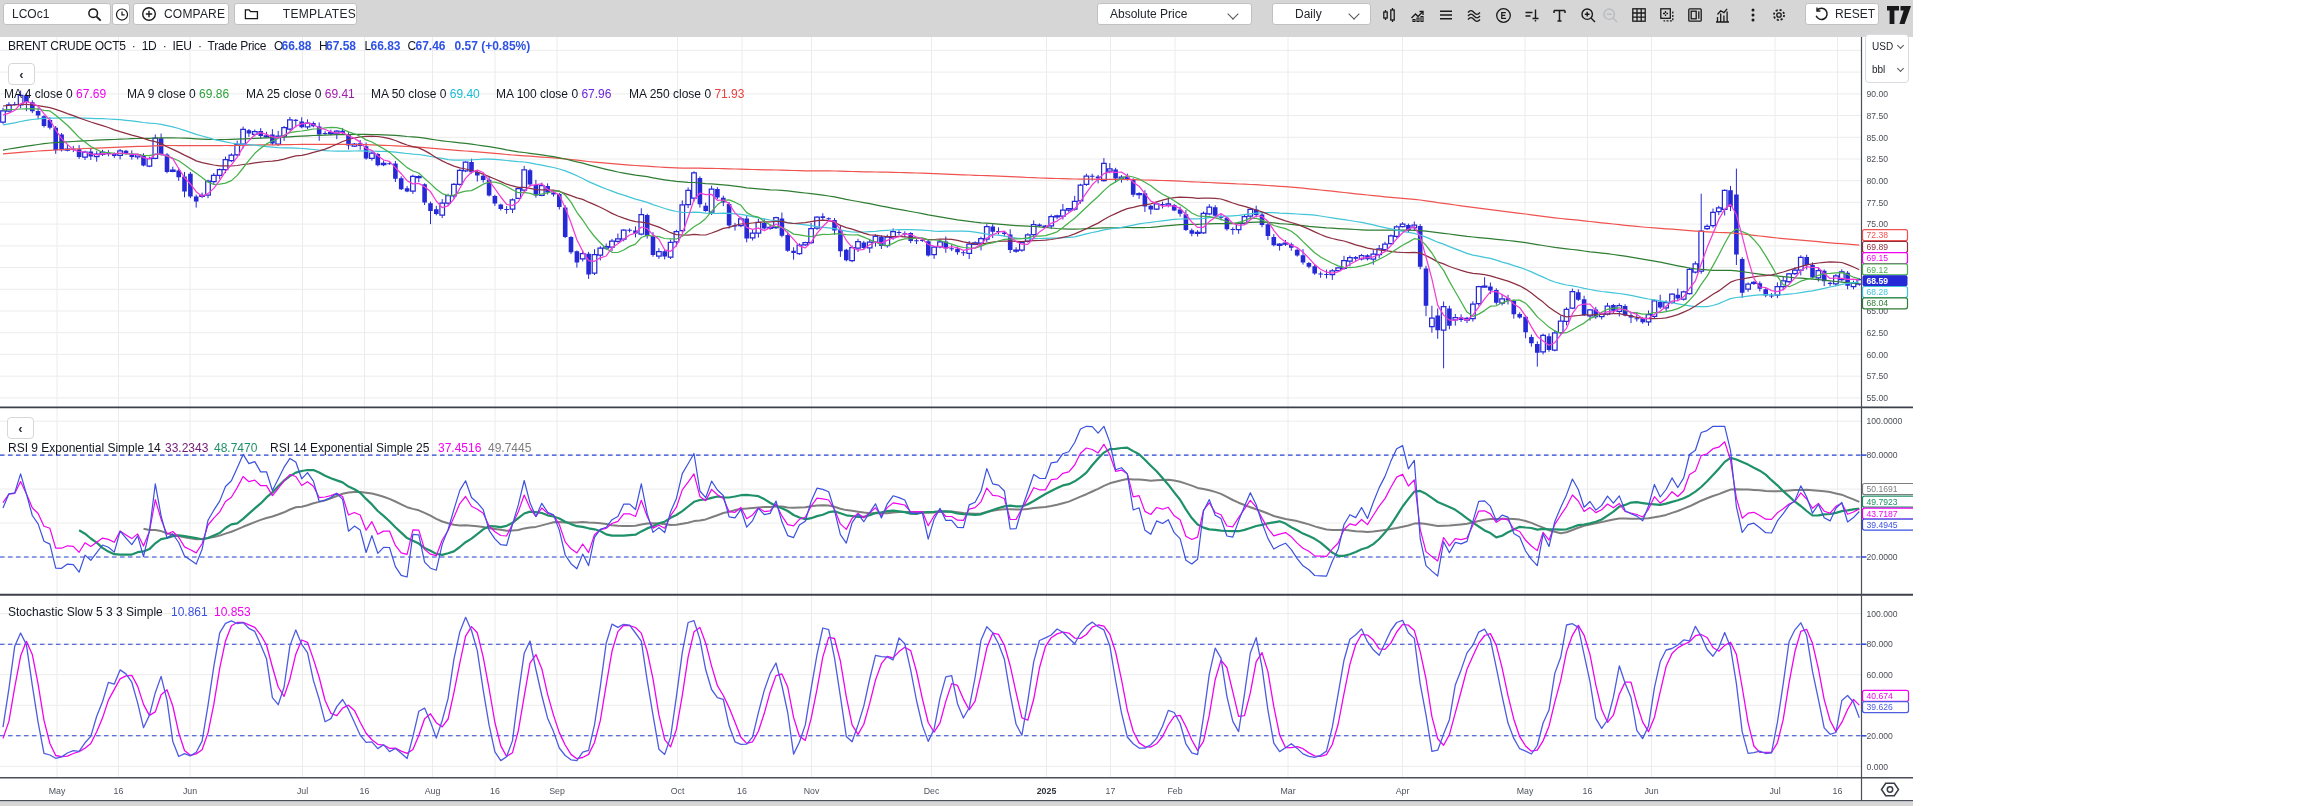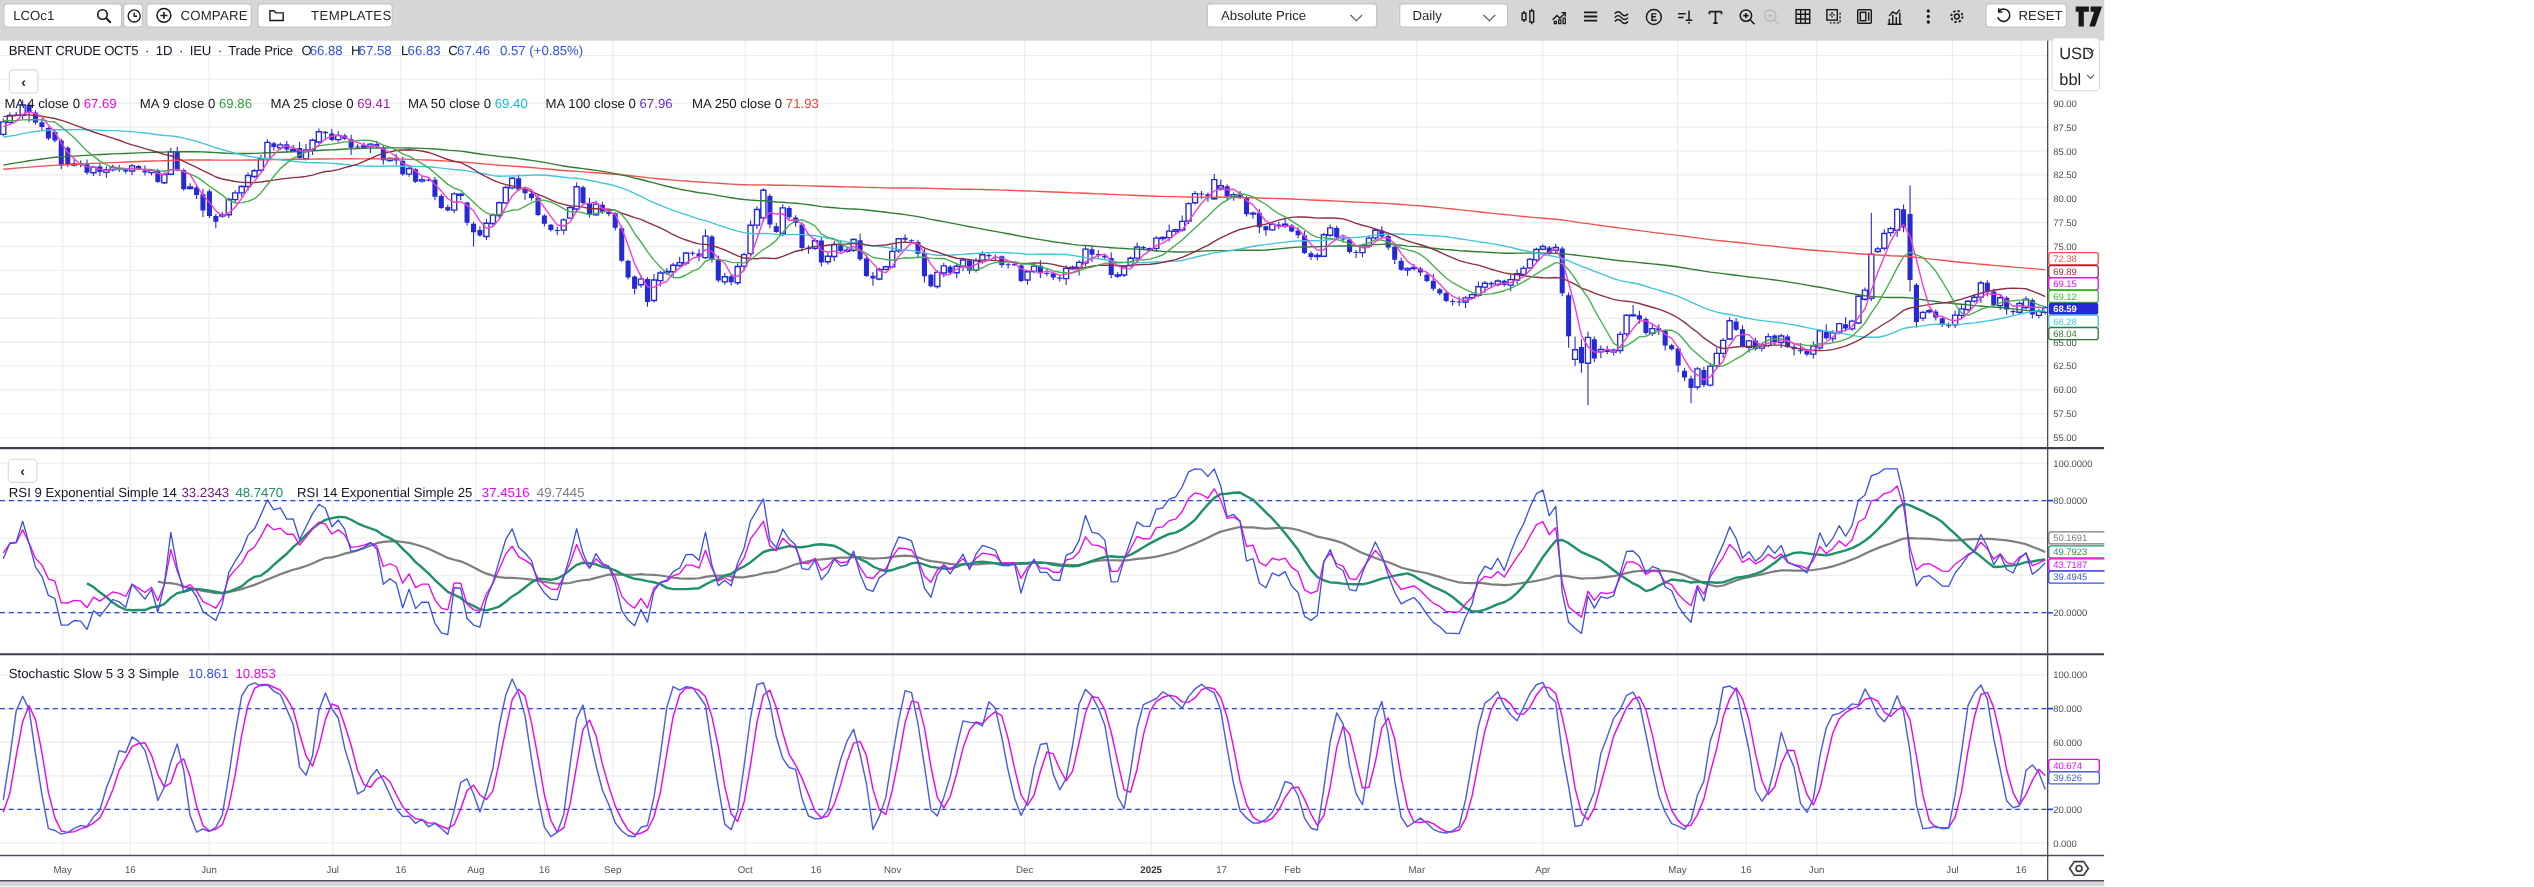--- a/index.html
+++ b/index.html
@@ -2,21 +2,21 @@
 <html><head><meta charset="utf-8"><style>
 *{box-sizing:border-box;margin:0;padding:0}
 html,body{width:2304px;height:806px;background:#fff;overflow:hidden}
 body{font-family:"Liberation Sans",sans-serif;color:#131722}
 svg{font-family:"Liberation Sans",sans-serif}
 #widget{position:absolute;left:0;top:0;width:1913px;height:806px;background:#fff}
 #toolbar{position:absolute;left:0;top:0;width:1913px;height:37px;background:#d6d6d6}
 .tb{position:absolute;top:3px;height:22px;background:#fff;border:1px solid #c1c1c1;border-radius:3px;display:flex;align-items:center;font-size:12px;color:#23262d;white-space:nowrap}
 .chev{width:8px;height:8px;border-right:1.6px solid #555;border-bottom:1.6px solid #555;transform:rotate(45deg);margin-top:-4px}
 #chartsvg{position:absolute;left:0;top:29px}
-b1{color:#2e51e6;font-weight:normal}
+b1{color:#2e51e6;font-weight:bold}
 .lg{position:absolute;white-space:nowrap;font-size:12px;color:#131722}
 .lg span{position:absolute;top:0}
 .bk{position:absolute;width:27px;height:22px;background:#fff;border:1px solid #d7d7d7;border-radius:4px;color:#2a2e38;font-size:13px;display:flex;align-items:center;justify-content:center;font-weight:bold}
 svg.tbi{position:absolute;top:7px}
 </style></head><body>
 <div id="widget">
 <div id="chartsvg"><svg id="chart" width="1913" height="777" viewBox="0 29 1913 777">
         <defs>
           <clipPath id="cpm">
             <rect x="0" y="29" width="1861.5" height="378.4"></rect>
@@ -160,21 +160,21 @@
         <svg width="16" height="16" viewBox="0 0 16 16" style="margin-left:9px" fill="none" stroke="#1a1a1a" stroke-width="1.4">
           <path d="M1.5,3.5h4l1.6,2h7.4v7.5h-13z"></path>
         </svg>
         <span style="margin-left:24px;letter-spacing:.3px">TEMPLATES</span>
       </div>
  <div class="tb" style="left:1097px;width:155px">
         <span style="margin-left:12px">Absolute Price</span>
         <div class="chev" style="position:absolute;right:14px;top:10px"></div>
       </div>
  <div class="tb" style="left:1272px;width:99px">
-        <span style="margin-left:11px">Daily</span>
+        <span style="margin-left:22px">Daily</span>
         <div class="chev" style="position:absolute;right:12px;top:10px"></div>
       </div>
  <svg class="tbi" style="left:1381px" width="16" height="16" viewBox="0 0 16 16" fill="none" stroke="#1a1a1a" stroke-width="1.3">
         <path d="M4.5,3v2M4.5,11v2M11.5,1v2M11.5,13v2"></path>
         <rect x="2.8" y="5" width="3.4" height="6"></rect>
         <rect x="9.8" y="3" width="3.4" height="10"></rect>
       </svg>
  <svg class="tbi" style="left:1410px" width="16" height="16" viewBox="0 0 16 16" fill="none" stroke="#1a1a1a" stroke-width="1.3">
         <path d="M1.5,11l4-4l2.5,2.5L13,4.5"></path>
         <path d="M9.5,4.5H13V8"></path>
@@ -272,19 +272,19 @@
       <span style="left:214px;color:#1f9168">48.7470</span>
  <span style="left:270px">RSI 14 Exponential Simple 25</span>
       <span style="left:438px;color:#f004f0">37.4516</span>
       <span style="left:488px;color:#7e7e7e">49.7445</span>
 </div>
 <div class="lg" style="left:0;top:605px">
  <span style="left:8px">Stochastic Slow 5 3 3 Simple</span>
       <span style="left:171px;color:#3b52de">10.861</span>
       <span style="left:214px;color:#f004f0">10.853</span>
 </div>
-<div style="position:absolute;left:1865px;top:34px;width:44px;height:49px;background:#fff;border:1px solid #d9dbe0;border-radius:4px;font-size:15px;color:#23262d">
+<div style="position:absolute;left:1865px;top:34px;width:44px;height:49px;background:#fff;border:1px solid #d9dbe0;border-radius:4px;font-size:10px;color:#23262d">
  <div style="position:absolute;left:6px;top:6px">USD</div>
       <div class="chev" style="position:absolute;right:5px;top:12px;width:5px;height:5px;border-width:1.3px"></div>
  <div style="position:absolute;left:6px;top:29px">bbl</div>
       <div class="chev" style="position:absolute;right:5px;top:35px;width:5px;height:5px;border-width:1.3px"></div>
 </div>
 </div>
 
 </body></html>

